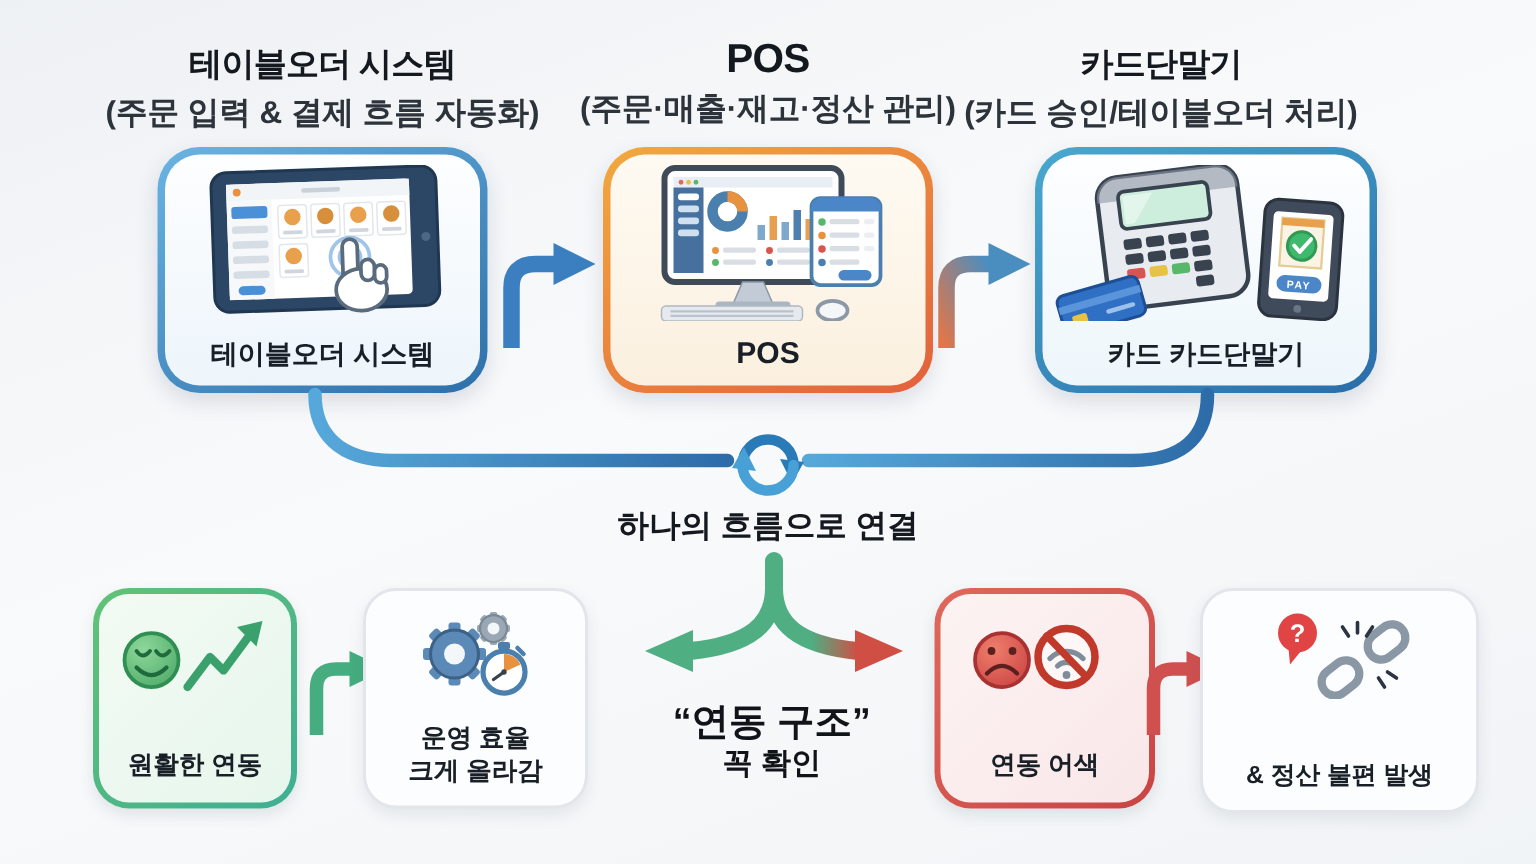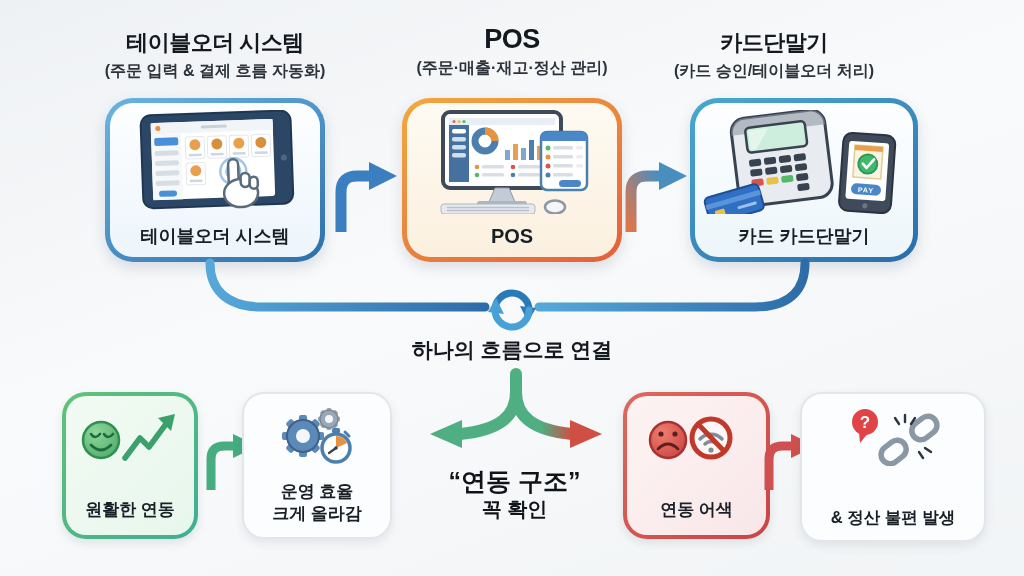--- a/index.html
+++ b/index.html
@@ -5,21 +5,21 @@
   html,body{margin:0;padding:0;background:#ffffff;}
   .canvas{
     position:relative;width:1024px;height:576px;overflow:hidden;
     background:linear-gradient(160deg,#eef1f4 0%,#f9fafb 45%,#f1f4f6 100%);
     font-family:"Liberation Sans","DejaVu Sans",sans-serif;color:#171c23;
   }
   .abs{position:absolute;}
   .col-header{position:absolute;text-align:center;}
   .col-title{font-size:22px;font-weight:800;color:#14181f;letter-spacing:-0.5px;}
   .col-title.pos{font-size:27px;}
-  .col-sub{font-size:16px;font-weight:700;color:#2d333b;margin-top:3px;}
+  .col-sub{font-size:21px;font-weight:700;color:#2d333b;margin-top:3px;}
   .top-box{position:absolute;border-radius:28px;padding:5px;box-sizing:border-box;
     box-shadow:0 6px 14px rgba(45,70,100,.15);}
   .top-box-inner{width:100%;height:100%;border-radius:23px;box-sizing:border-box;
     display:flex;flex-direction:column;align-items:center;justify-content:space-between;
     padding:7px 4px 9px;}
   .box-label{font-size:18px;font-weight:800;color:#191f27;}
   .flow-label{position:absolute;text-align:center;font-size:21px;font-weight:800;color:#14181f;}
   .decision{position:absolute;text-align:center;font-weight:800;color:#101419;line-height:1.25;}
   .decision .l1{font-size:25px;}
   .decision .l2{font-size:20px;}

